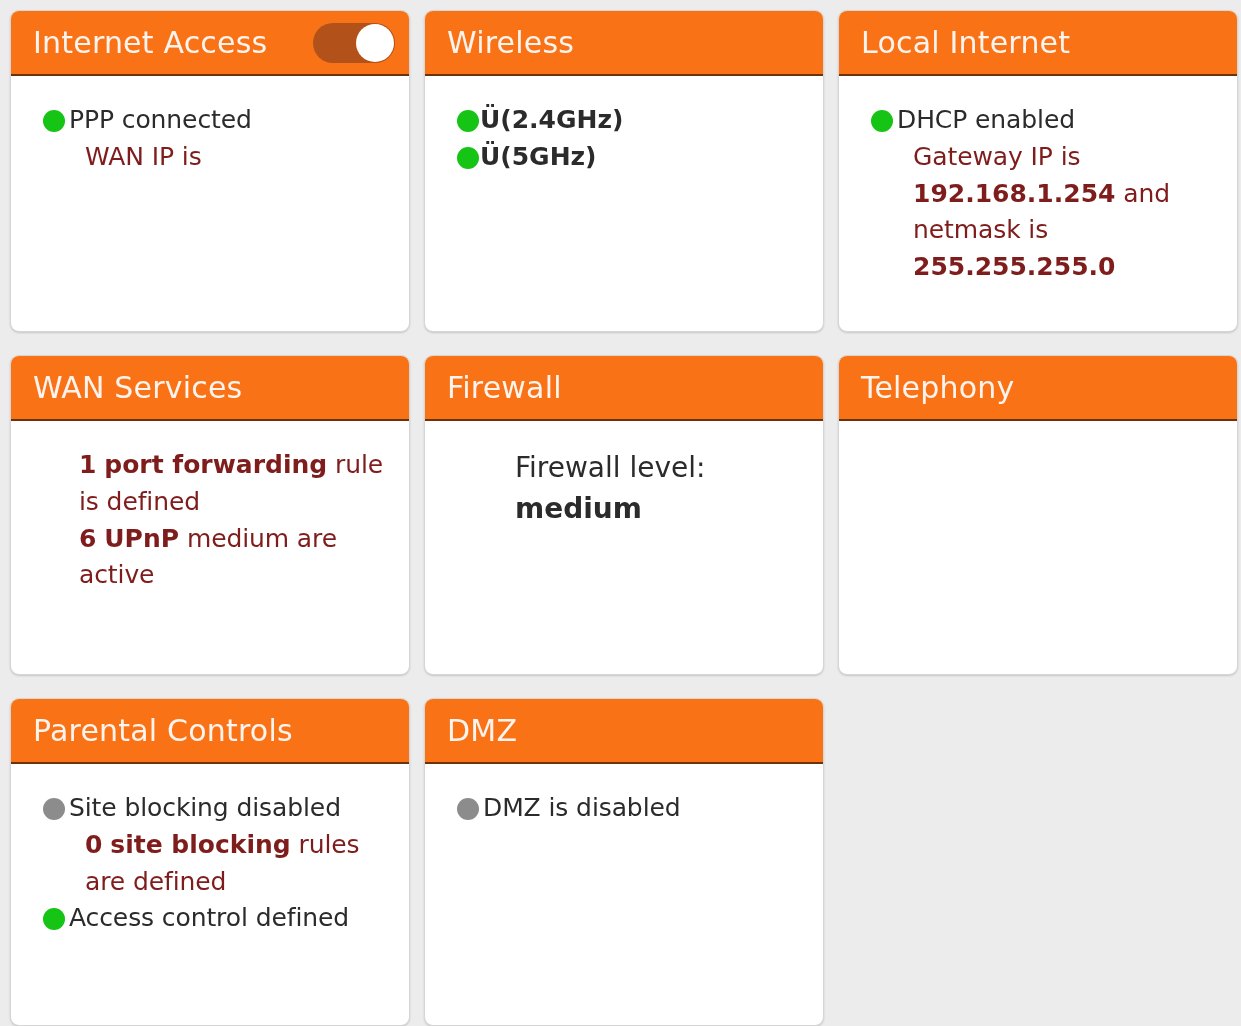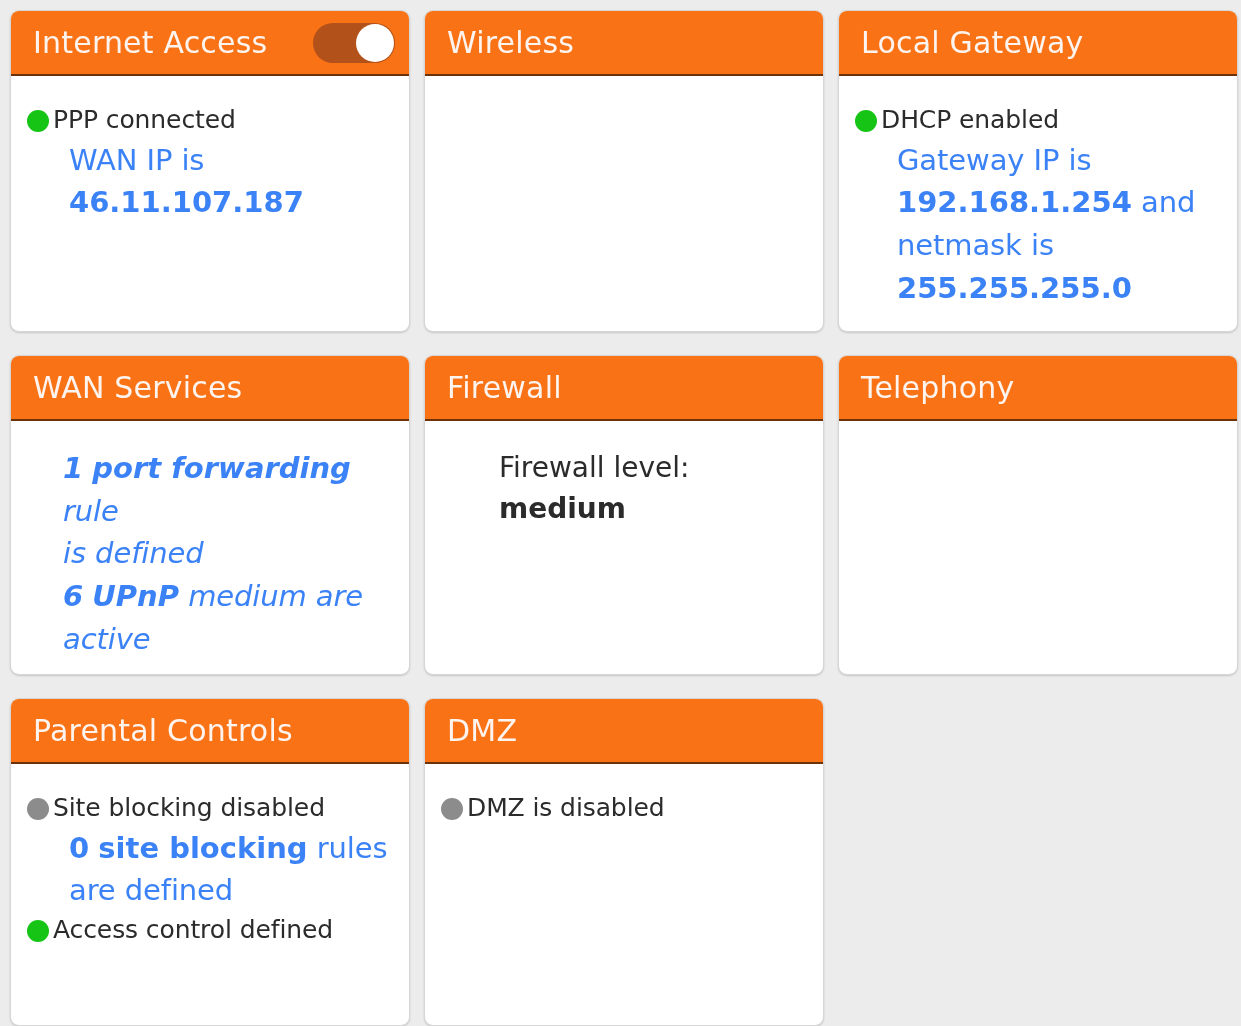--- a/index.html
+++ b/index.html
@@ -83,21 +83,21 @@
     top: 1px;
     right: 1px;
     width: 38px;
     height: 38px;
     border-radius: 50%;
     background: #ffffff;
   }
 
   .card-body {
     flex: 1 1 auto;
-    padding: 26px 16px 10px 16px;
+    padding: 26px 16px 10px 32px;
     box-sizing: border-box;
     overflow: hidden;
   }
 
   .line {
     display: flex;
     align-items: flex-start;
     font-size: 25px;
     line-height: 1.47;
     color: #2b2b2b;
@@ -114,26 +114,26 @@
   }
   .dot.green  { background: #16c416; }
   .dot.grey   { background: #8c8c8c; }
   .dot.shift  { margin-left: 14px; }
   .dot.tight  { margin-right: 1px; }
 
   .line-text { flex: 1 1 auto; }
 
   .sub {
     padding-left: 42px;
-    font-size: 29px;
+    font-size: 25px;
     line-height: 1.47;
-    color: #3b82f6;
+    color: #7f1d1d;
     letter-spacing: -0.1px;
   }
-  .sub.narrow { padding-left: 36px; font-style: italic; }
+  .sub.narrow { padding-left: 36px; }
 
   .plain {
     padding-left: 58px;
     font-size: 28px;
     line-height: 1.47;
     color: #2b2b2b;
   }
 
   .spacer { height: 26px; }
 
@@ -153,33 +153,42 @@
       <div class="toggle">
         <div class="knob"></div>
       </div>
     </div>
     <div class="card-body">
       <div class="line">
         <span class="dot green"></span>
         <span class="line-text">PPP connected</span>
       </div>
       <div class="sub">WAN IP is</div>
-      <div class="sub b">46.11.107.187</div>
     </div>
   </div>
 
   <div class="card">
     <div class="card-header">
       <span class="card-title">Wireless</span>
     </div>
-  </div>
-
-  <div class="card">
-    <div class="card-header">
-      <span class="card-title">Local Gateway</span>
+    <div class="card-body">
+      <div class="line">
+        <span class="dot green tight"></span>
+        <span class="line-text b">Ü(2.4GHz)</span>
+      </div>
+      <div class="line">
+        <span class="dot green tight"></span>
+        <span class="line-text b">Ü(5GHz)</span>
+      </div>
+    </div>
+  </div>
+
+  <div class="card">
+    <div class="card-header">
+      <span class="card-title">Local Internet</span>
     </div>
     <div class="card-body">
       <div class="line">
         <span class="dot green"></span>
         <span class="line-text">DHCP enabled</span>
       </div>
       <div class="sub">Gateway IP is</div>
       <div class="sub"><span class="b">192.168.1.254</span> <span>and</span></div>
       <div class="sub">netmask is</div>
       <div class="sub b">255.255.255.0</div>

